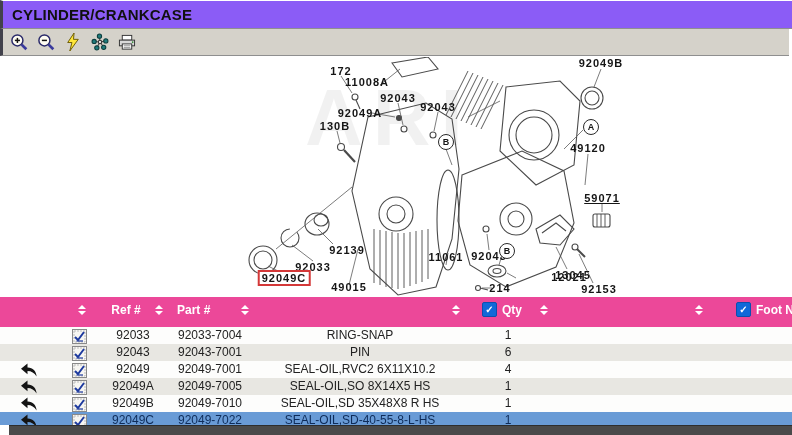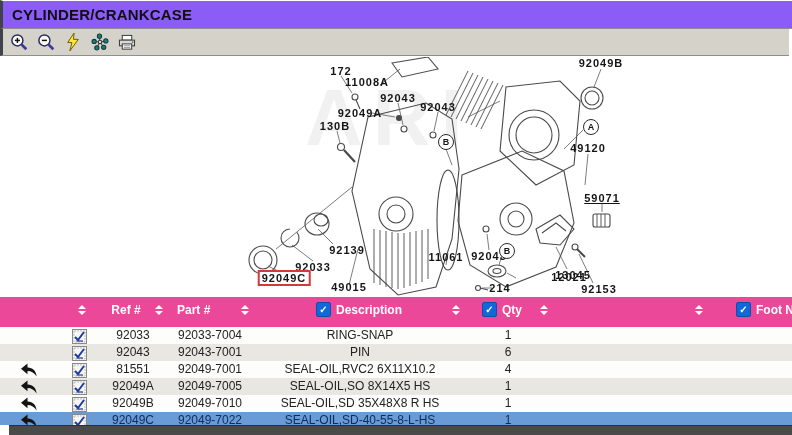--- a/index.html
+++ b/index.html
@@ -218,24 +218,20 @@
     <span class="hitem" style="left:100px;width:52px;text-align:center">Ref #</span>
     <button class="sort" style="left:153px">
         <i class="up"></i>
         <i class="dn"></i>
       </button>
     <span class="hitem" style="left:177px;width:56px;text-align:left">Part #</span>
     <button class="sort" style="left:239px">
         <i class="up"></i>
         <i class="dn"></i>
       </button>
-    <span class="hitem hgroup" style="left:316px">
-      <span class="cb"></span>
-      <span>Description</span>
-    </span>
     <button class="sort" style="left:450px">
         <i class="up"></i>
         <i class="dn"></i>
       </button>
     <span class="hitem hgroup" style="left:482px">
       <span class="cb"></span>
       <span>Qty</span>
     </span>
     <button class="sort" style="left:538px">
         <i class="up"></i>
@@ -284,21 +280,21 @@
       <div class="trow">
         <span class="cell c-arrow"><svg width="18" height="14" viewBox="0 0 18 14">
             <path d="M7.5,0.5 L1,5.8 L7.5,11.2 L7.5,8.1 C11.5,8.1 14.3,10 16.6,13.6 C16.4,7.8 12.4,4.2 7.5,4.4 Z" fill="#141414"></path>
           </svg></span>
         <span class="cell c-icon"><svg width="15" height="15" viewBox="0 0 15 15">
             <rect x="0.5" y="0.5" width="14" height="14" fill="#f7f6f2" stroke="#8a8a8a"></rect>
             <rect x="2" y="2" width="11" height="11" fill="none" stroke="#bdbdbd" stroke-dasharray="2 1"></rect>
             <path d="M3,8 L6,11 L12,3" stroke="#1d3a9e" stroke-width="2" fill="none"></path>
             <path d="M4.5,12 L11,12" stroke="#1d3a9e" stroke-width="1.2"></path>
           </svg></span>
-        <span class="cell c-ref">81551</span>
+        <span class="cell c-ref">92049</span>
         <span class="cell c-part">92049-7001</span>
         <span class="cell c-desc">SEAL-OIL,RVC2 6X11X10.2</span>
         <span class="cell c-qty">4</span>
         <span class="cell c-ctx"></span>
         <span class="cell c-foot"></span>
       </div>
       <div class="trow alt">
         <span class="cell c-arrow"><svg width="18" height="14" viewBox="0 0 18 14">
             <path d="M7.5,0.5 L1,5.8 L7.5,11.2 L7.5,8.1 C11.5,8.1 14.3,10 16.6,13.6 C16.4,7.8 12.4,4.2 7.5,4.4 Z" fill="#141414"></path>
           </svg></span>

